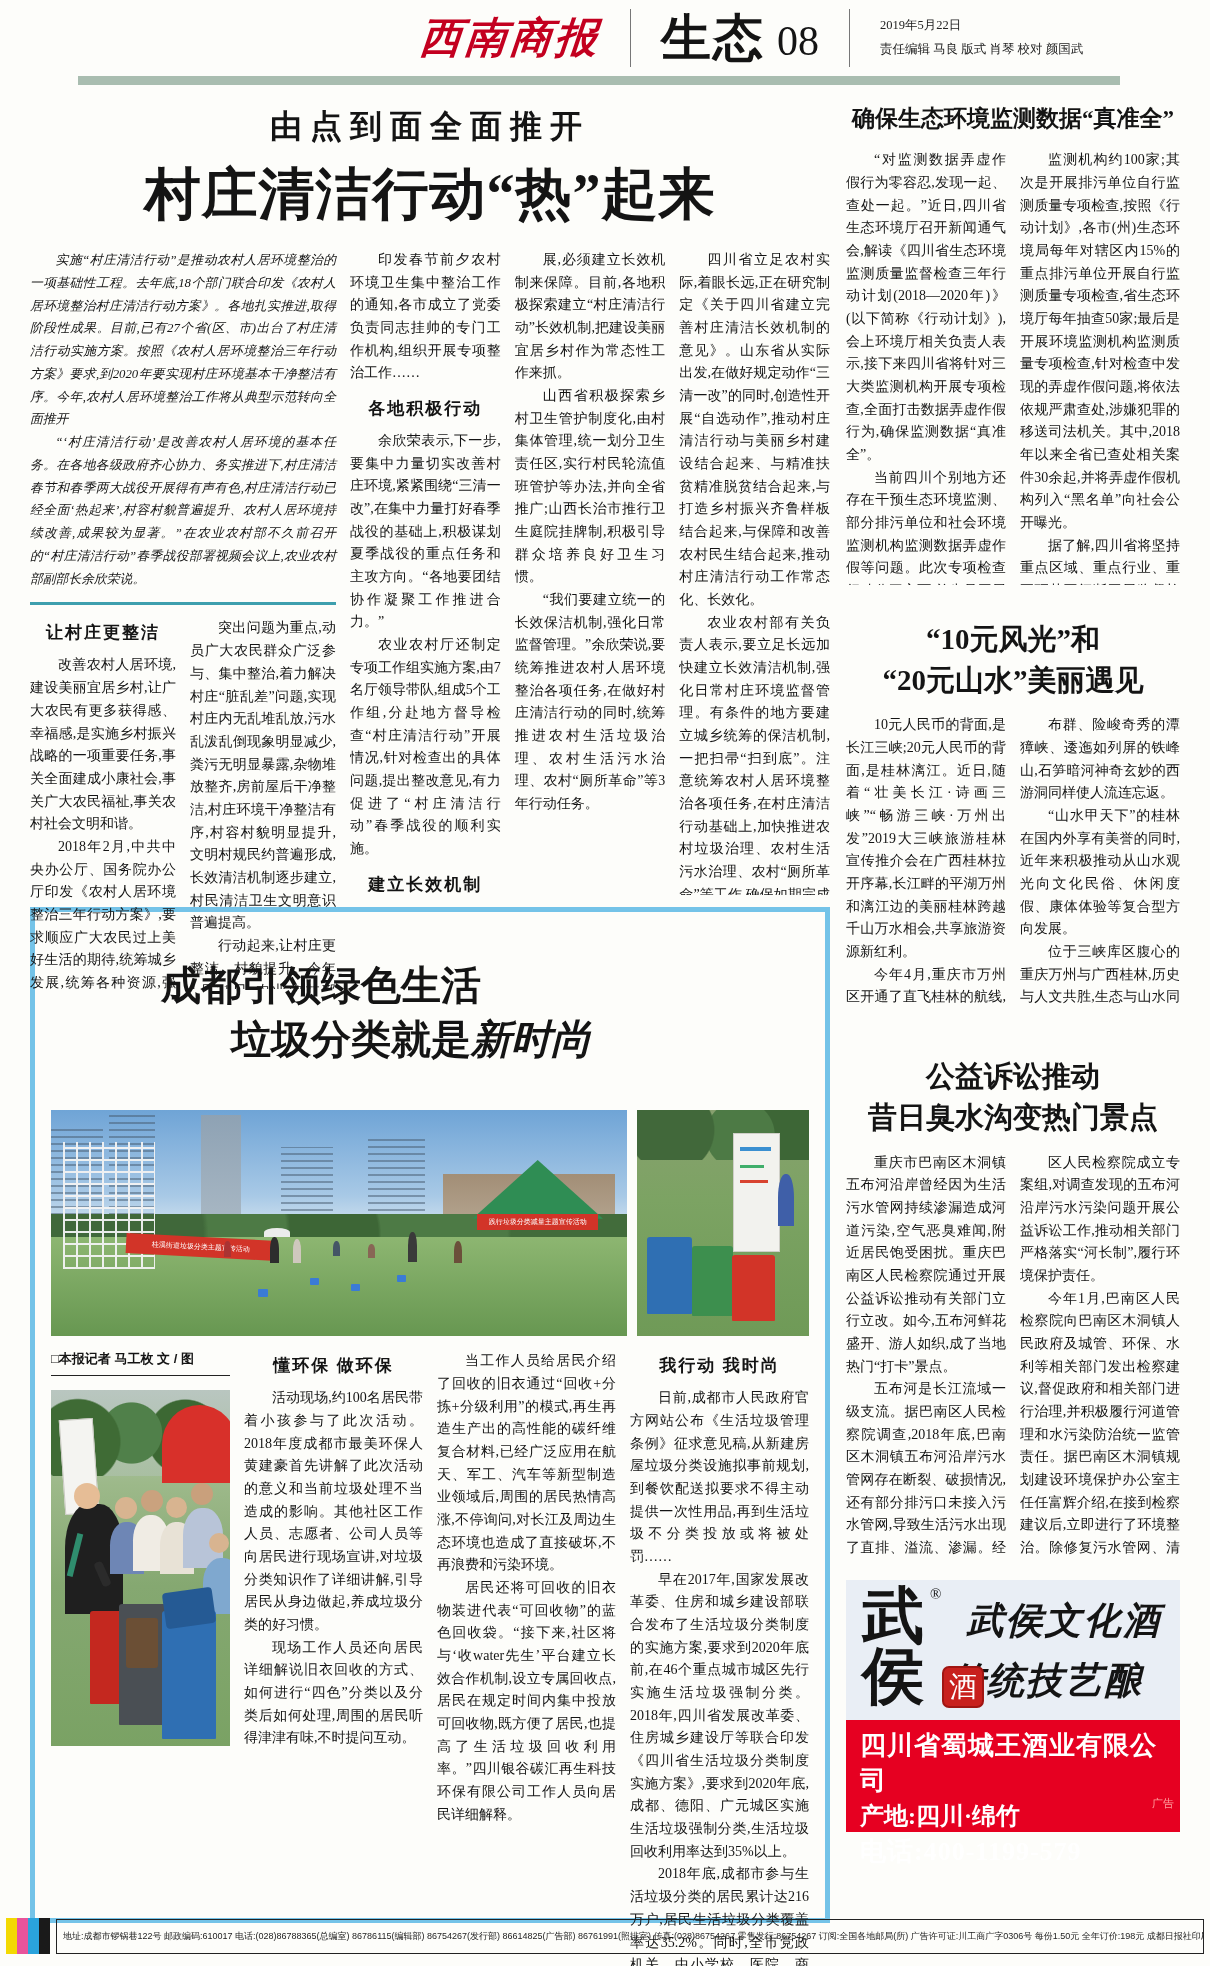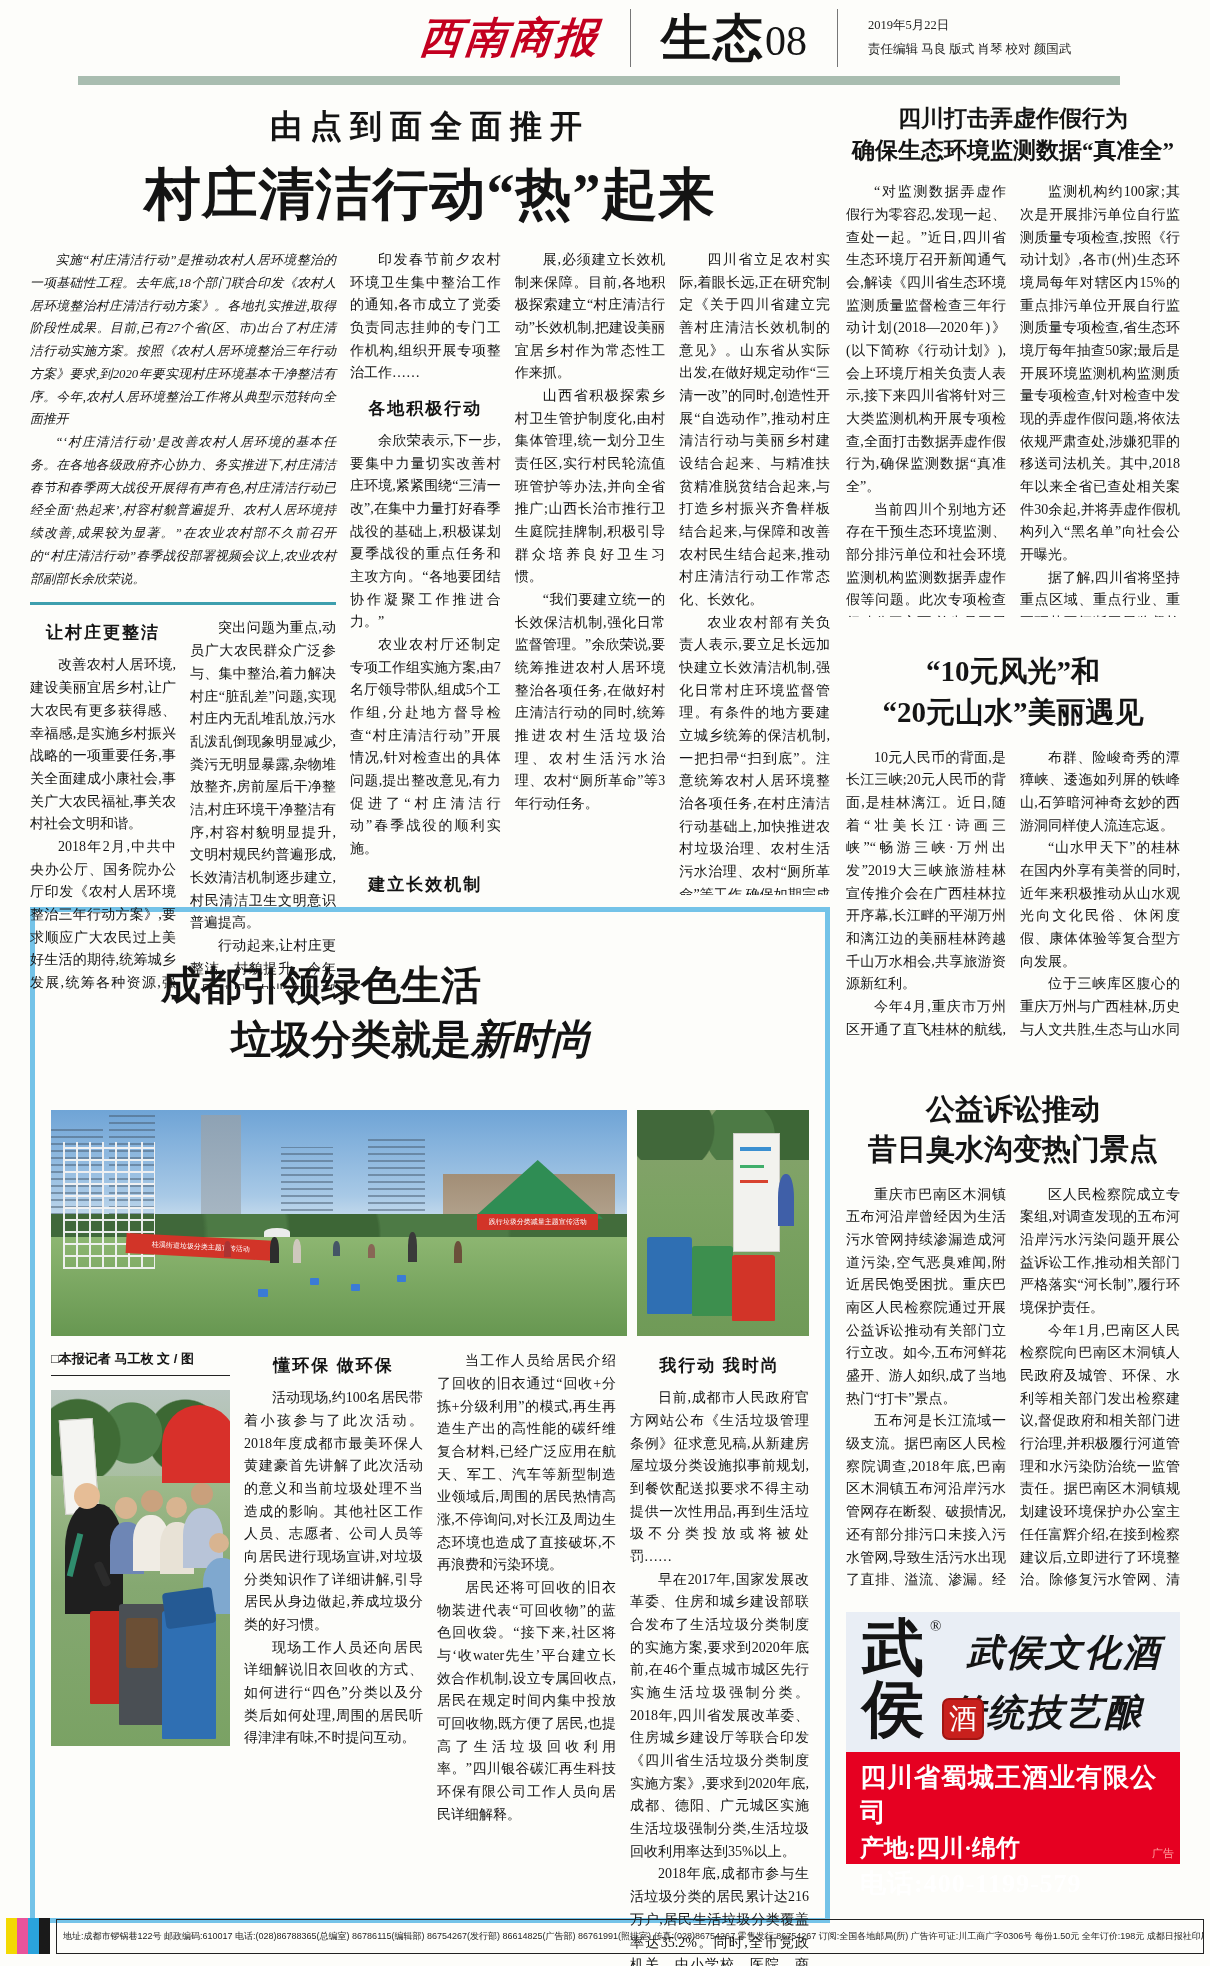--- a/index.html
+++ b/index.html
@@ -3,21 +3,21 @@
 <meta charset="utf-8">
 <style>
   html,body{margin:0;padding:0;background:#e7e7e3;}
   .page{position:relative;width:1210px;height:1966px;margin:0 auto;background:#fdfdfa;
         font-family:"Liberation Serif","DejaVu Serif",serif;color:#141414;overflow:hidden;}
   
   .masthead{display:flex;align-items:center;height:76px;padding-left:420px;}
   .logo{font-size:42px;color:#c3001f;font-weight:700;font-style:italic;transform:skewX(-5deg);
         letter-spacing:3px;white-space:nowrap;}
   .mast-vr{width:1px;height:58px;background:#777;margin:0 30px;}
-  .section-wrap{display:flex;align-items:baseline;gap:0;white-space:nowrap;}
+  .section-wrap{display:flex;align-items:baseline;gap:12px;white-space:nowrap;}
   .section-title{font-size:50px;font-weight:900;letter-spacing:2px;}
   .page-number{font-size:42px;font-weight:400;}
   .date-block{font-size:12.5px;line-height:1.9;color:#222;white-space:nowrap;}
   .sage-bar{height:9px;background:#a9bdb0;margin-left:78px;width:1042px;}
   
   .content{display:flex;gap:16px;padding:8px 30px 0;}
   .left-zone{width:800px;flex:0 0 800px;}
   .right-rail{width:334px;flex:0 0 334px;}
   
   .main-head{text-align:center;padding:12px 0 6px;}
@@ -70,21 +70,21 @@
            border:2px solid #a01512;box-sizing:border-box;}
   .ad-slogans{flex:1;padding-top:16px;overflow:hidden;}
   .ad-s1{font-size:37px;font-weight:900;font-style:italic;text-align:center;letter-spacing:2px;}
   .ad-s2{font-size:37px;font-weight:900;font-style:italic;text-align:left;padding-right:7px;
          margin-top:10px;letter-spacing:2px;}
   .ad-band{height:112px;background:#e60021;color:#fff;padding:8px 14px;position:relative;box-sizing:border-box;}
   .ad-band div{font-weight:700;}
   .ad-l1{font-size:26px;letter-spacing:1px;}
   .ad-l2{font-size:24px;margin-top:2px;}
   .ad-l3{font-size:26px;margin-top:2px;letter-spacing:1px;}
-  .ad-label{position:absolute;right:6px;bottom:3px;font-size:11px;color:#ff9b9b;font-weight:400!important;}
+  .ad-label{position:absolute;right:6px;bottom:21px;font-size:11px;color:#ff9b9b;font-weight:400!important;}
   
   .footer{position:absolute;left:0;right:0;bottom:12px;display:flex;align-items:center;gap:6px;padding:0 6px;}
   .bars{display:flex;}
   .bar{width:11px;height:36px;}
   .bar.y{background:#f3d902;} .bar.m{background:#e8549b;} .bar.c{background:#2aa3dc;} .bar.k{background:#1a1a1a;}
   .footer-line{flex:1;border:1px solid #222;padding:10px 6px;font-size:9px;white-space:nowrap;overflow:hidden;
                font-family:"Liberation Sans","DejaVu Sans",sans-serif;color:#222;}
   
   .abs{position:absolute;}
   .sky{inset:0;background:linear-gradient(180deg,#6fa4d6 0%,#a8c9e6 38%,#e2ecf3 58%,#eef2f4 62%);}
@@ -293,21 +293,20 @@
               </div>
           </div>
         </div>
       </section>
     </div>
 
     <div class="right-rail">
 
       <article>
         <h2 class="rail-title sz1">
-          <span style="display:block">四川打击弄虚作假行为</span>
           <span style="display:block">确保生态环境监测数据“真准全”</span>
         </h2>
         <div class="rail-cols body">
           <div class="rail-col h440">
               <p>“对监测数据弄虚作假行为零容忍,发现一起、查处一起。”近日,四川省生态环境厅召开新闻通气会,解读《四川省生态环境监测质量监督检查三年行动计划(2018—2020年)》(以下简称《行动计划》),会上环境厅相关负责人表示,接下来四川省将针对三大类监测机构开展专项检查,全面打击数据弄虚作假行为,确保监测数据“真准全”。</p>
               <p>当前四川个别地方还存在干预生态环境监测、部分排污单位和社会环境监测机构监测数据弄虚作假等问题。此次专项检查行动分三方面,首先是开展生态环境监测机构数据质量专项检查。2019年至2020年,四川省每年采取“双随机”检查、交叉检查和飞行检查相结合的方式,抽查生态环境</p>
             </div>
           <div class="rail-col h440">
             <div>
                 <p>监测机构约100家;其次是开展排污单位自行监测质量专项检查,按照《行动计划》,各市(州)生态环境局每年对辖区内15%的重点排污单位开展自行监测质量专项检查,省生态环境厅每年抽查50家;最后是开展环境监测机构监测质量专项检查,针对检查中发现的弄虚作假问题,将依法依规严肃查处,涉嫌犯罪的移送司法机关。其中,2018年以来全省已查处相关案件30余起,并将弄虚作假机构列入“黑名单”向社会公开曝光。</p>

